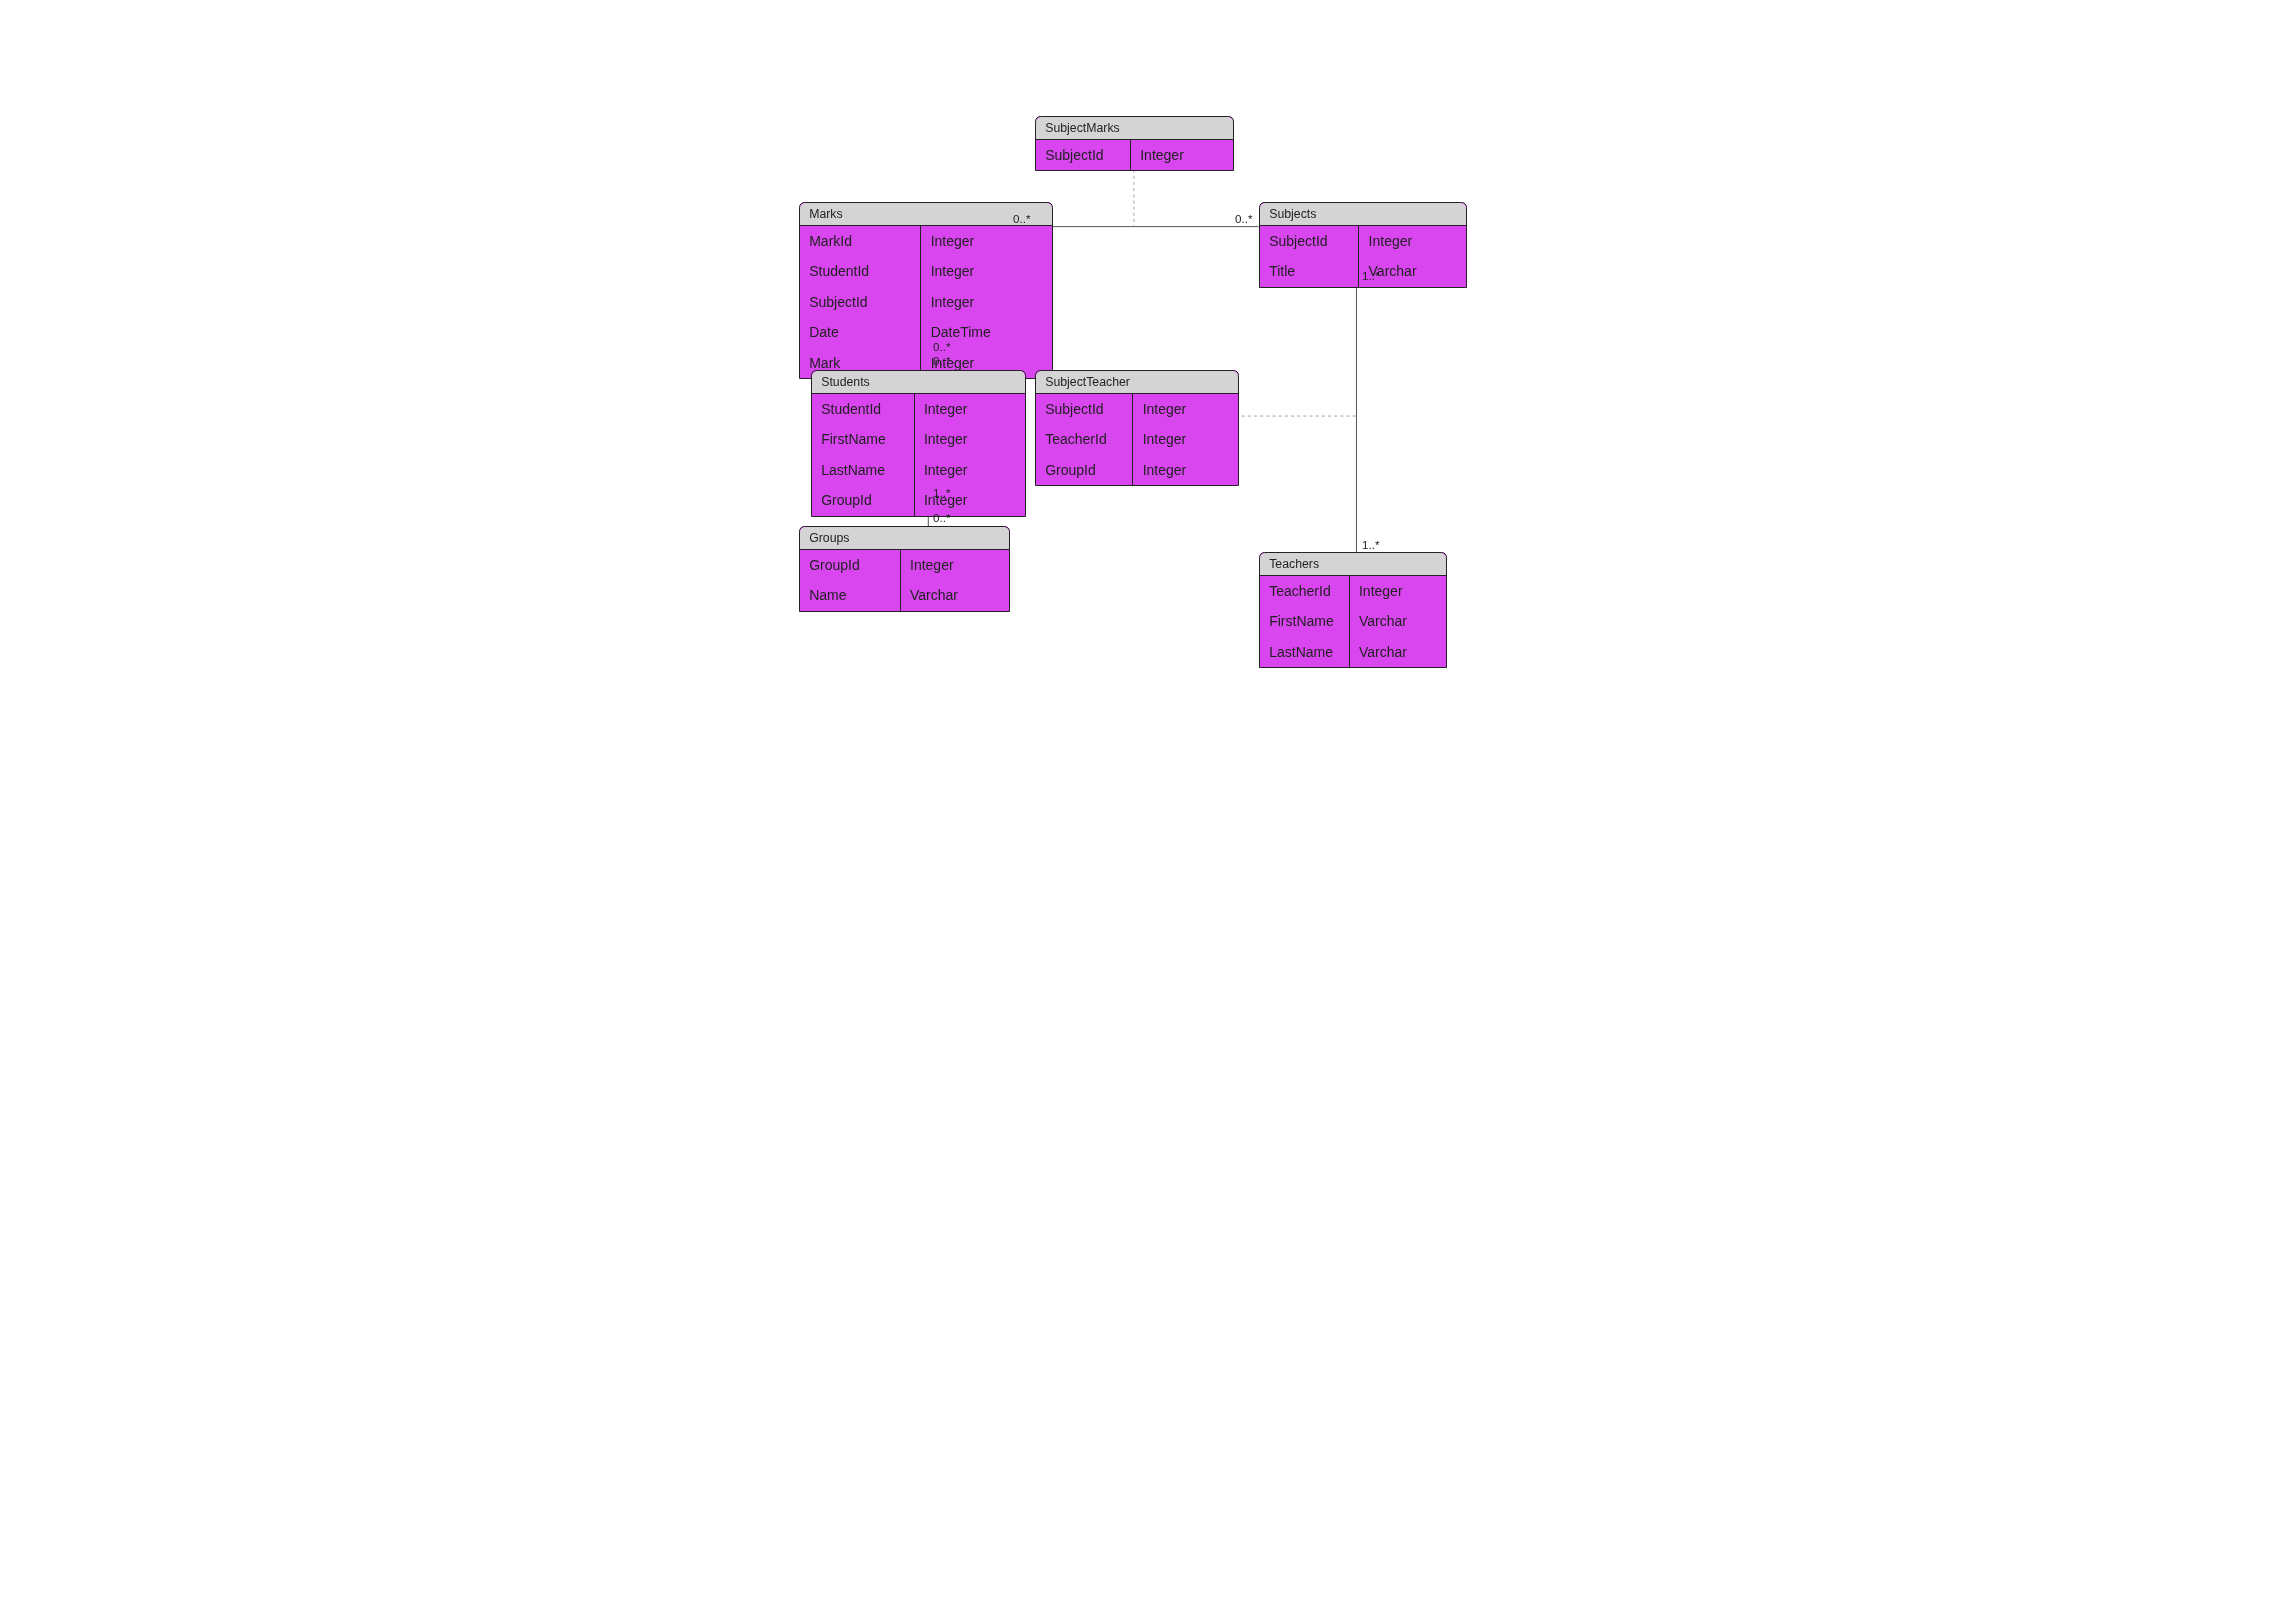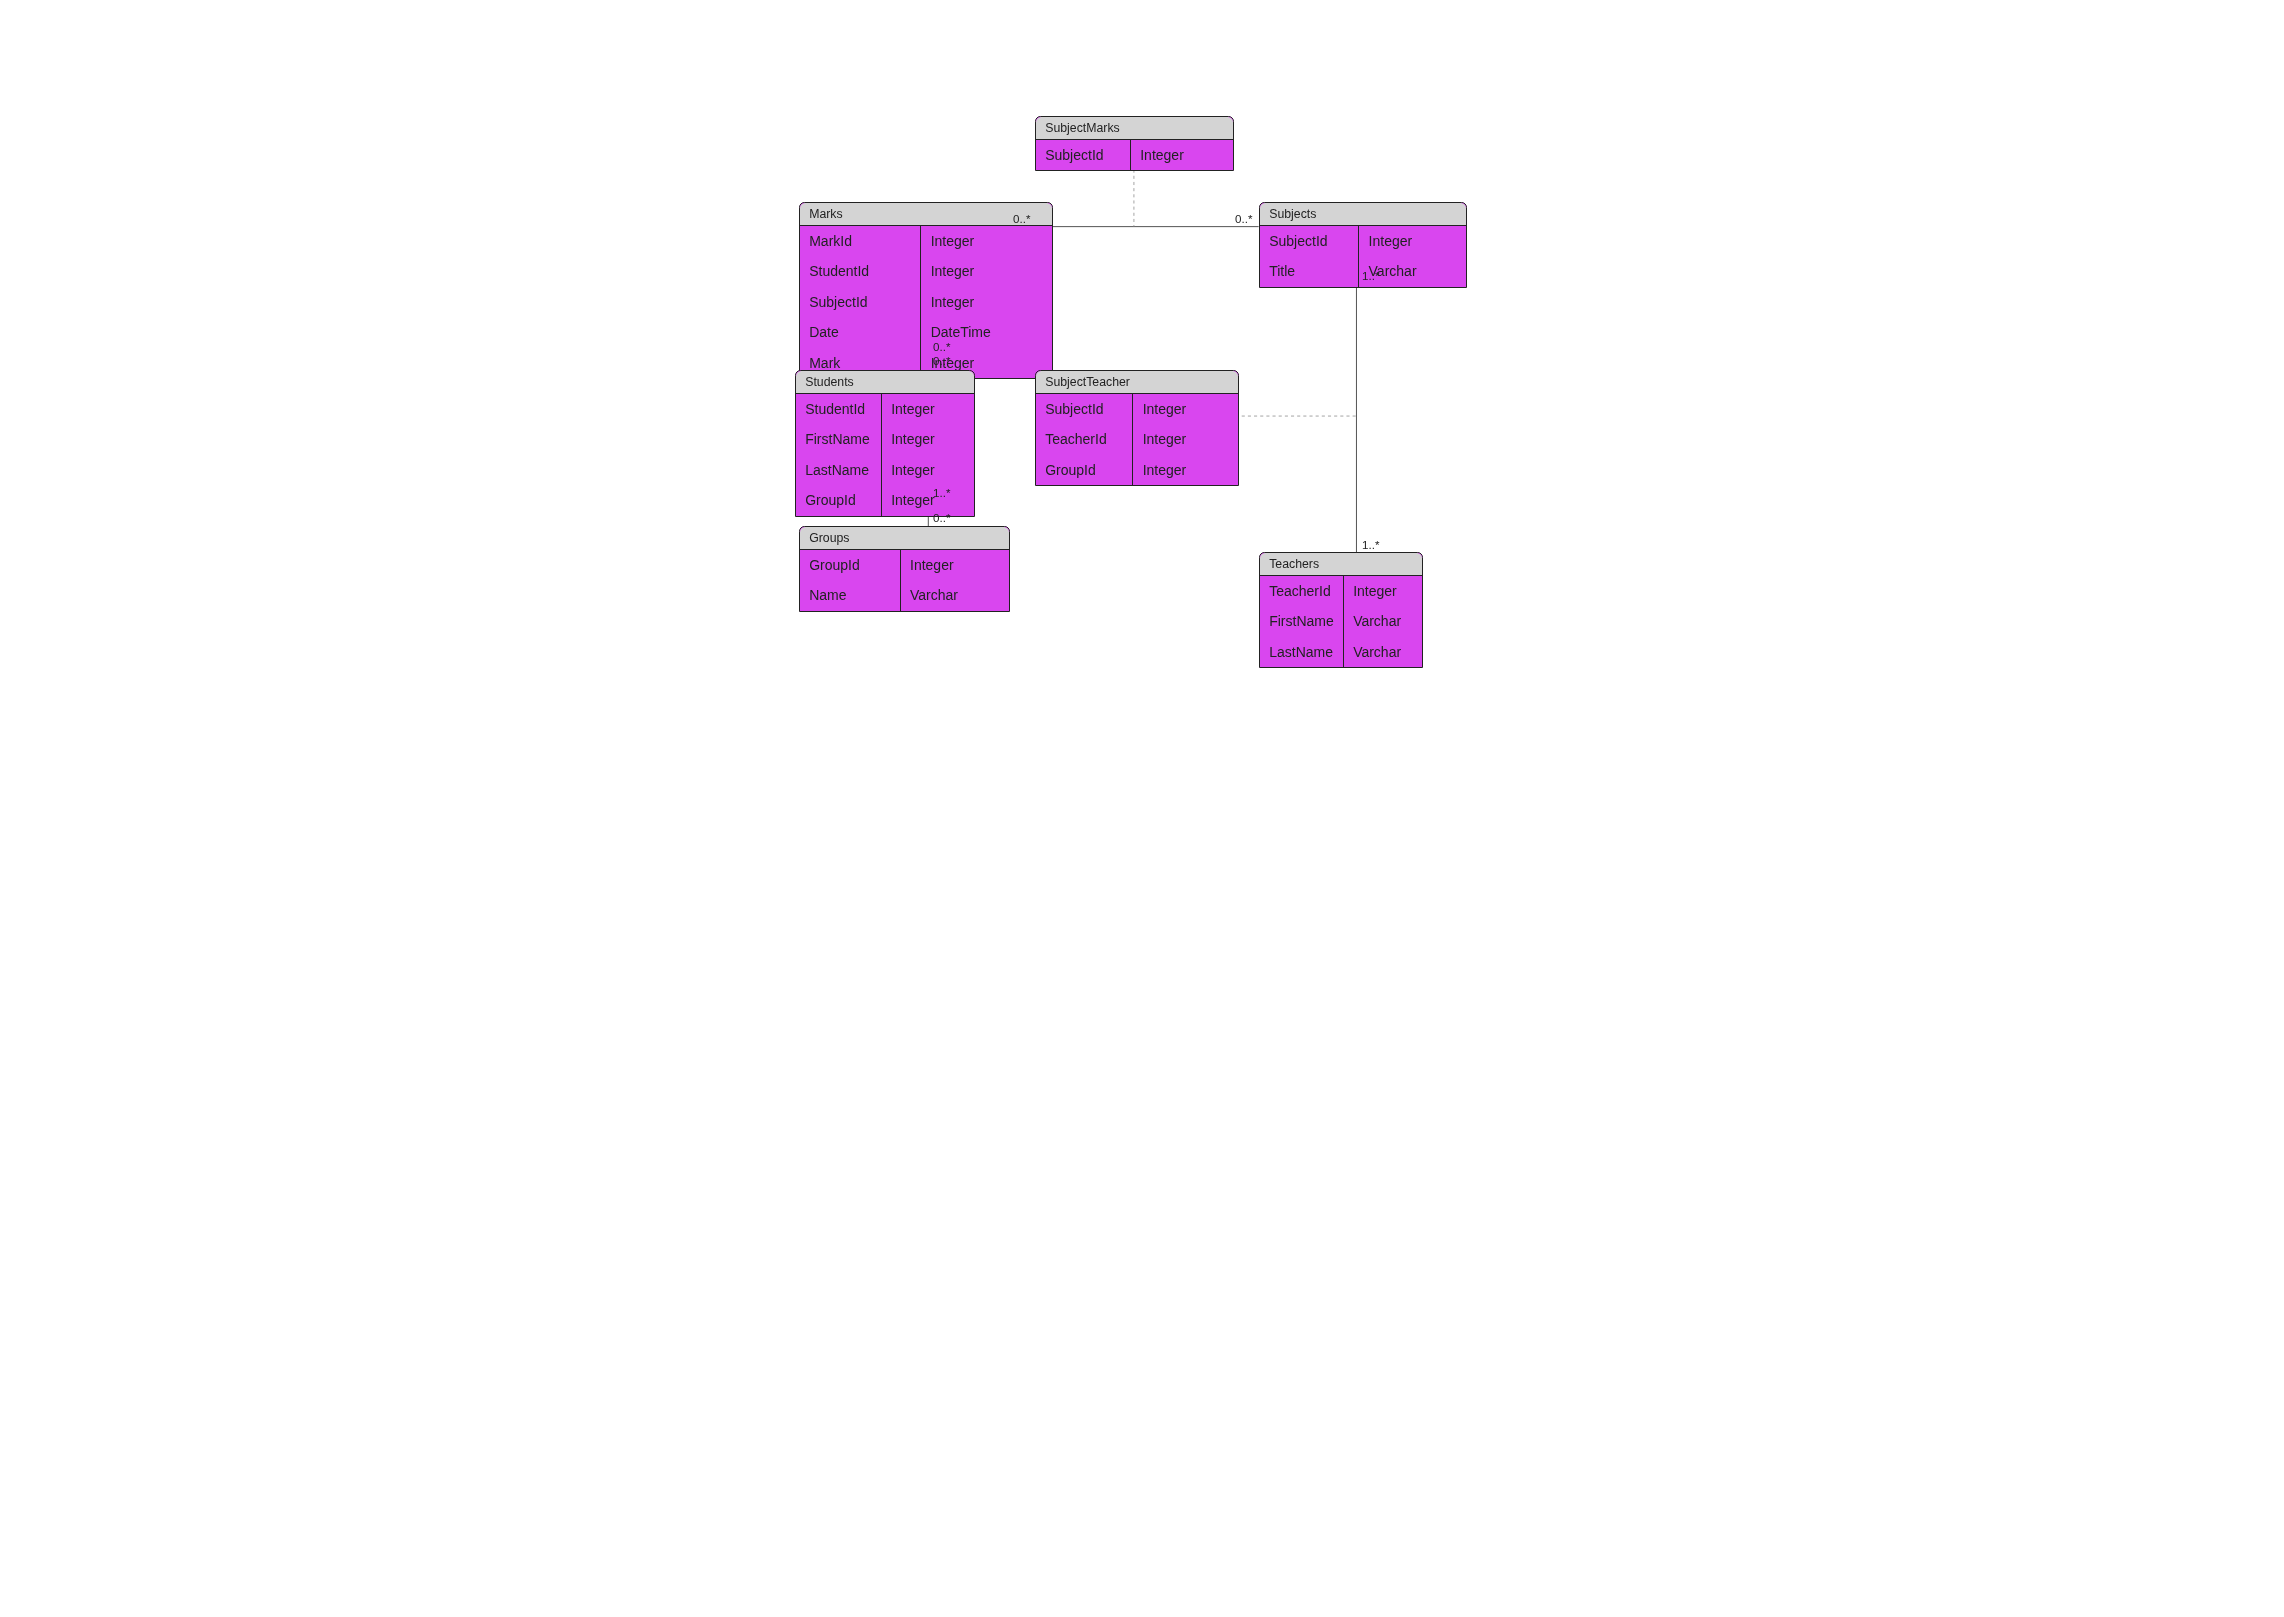--- a/index.html
+++ b/index.html
@@ -76,21 +76,21 @@
           <div class="cell name">SubjectId</div>
           <div class="cell">Integer</div>
         </div>
       <div class="row">
           <div class="cell name">Title</div>
           <div class="cell">Varchar</div>
         </div>
     </div>
   </div>
 
-  <div class="entity" style="left:224px;top:370px;width:180px">
+  <div class="entity" style="left:240px;top:370px;width:215px">
     <div class="head">Students</div>
     <div class="rows">
       <div class="row">
           <div class="cell name">StudentId</div>
           <div class="cell">Integer</div>
         </div>
       <div class="row">
           <div class="cell name">FirstName</div>
           <div class="cell">Integer</div>
         </div>
@@ -130,21 +130,21 @@
           <div class="cell name">GroupId</div>
           <div class="cell">Integer</div>
         </div>
       <div class="row">
           <div class="cell name">Name</div>
           <div class="cell">Varchar</div>
         </div>
     </div>
   </div>
 
-  <div class="entity" style="left:688px;top:552px;width:164px">
+  <div class="entity" style="left:688px;top:552px;width:188px">
     <div class="head">Teachers</div>
     <div class="rows">
       <div class="row">
           <div class="cell name">TeacherId</div>
           <div class="cell">Integer</div>
         </div>
       <div class="row">
           <div class="cell name">FirstName</div>
           <div class="cell">Varchar</div>
         </div>

